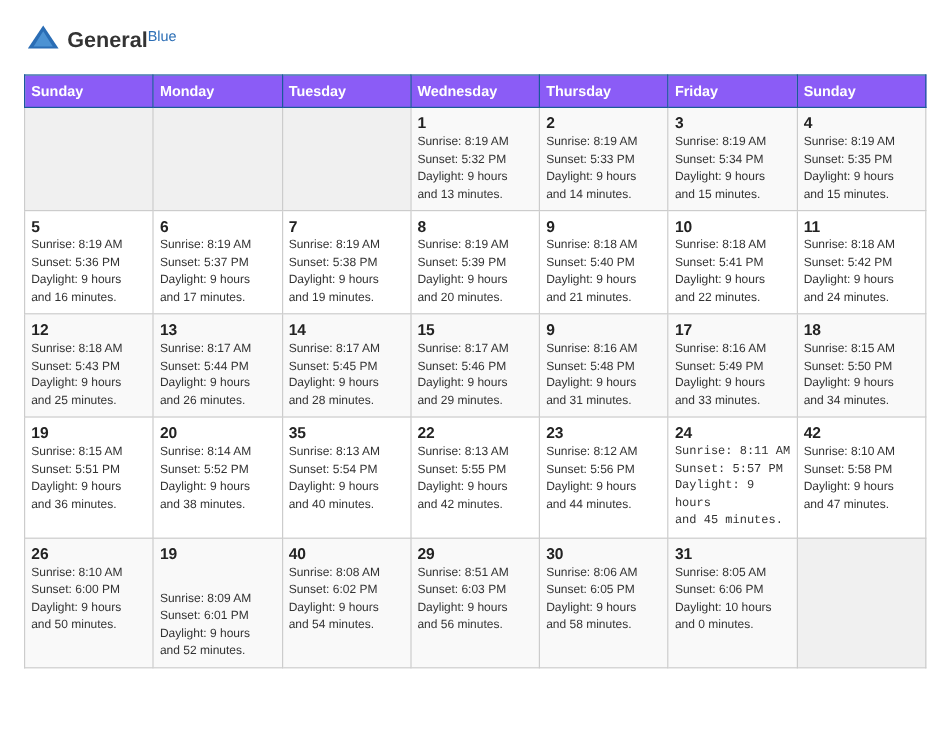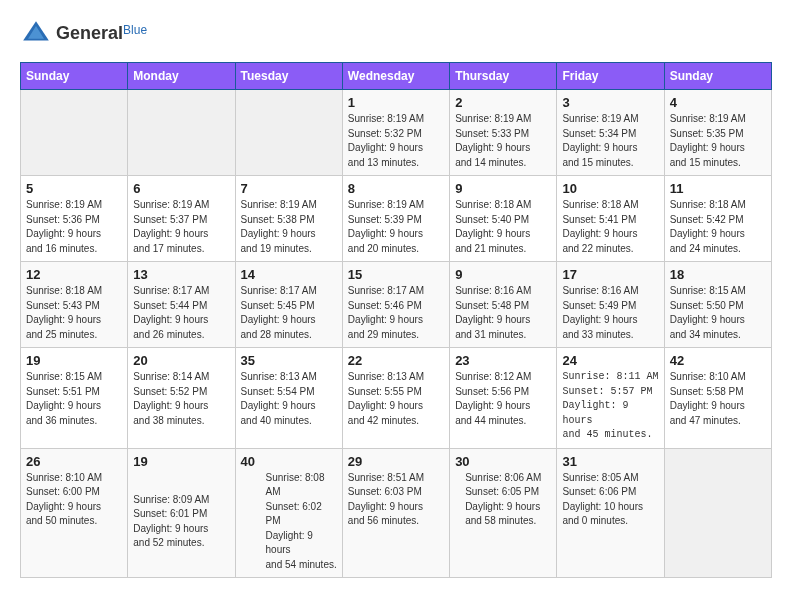--- a/index.html
+++ b/index.html
@@ -323,35 +323,35 @@
           </td>
           <td>
             <span class="day-num">19</span>
             <div class="day-info" style="white-space: pre-line; margin-top: 24px;">Sunrise: 8:09 AM
 Sunset: 6:01 PM
 Daylight: 9 hours
 and 52 minutes.</div>
           </td>
           <td>
             <span class="day-num">40</span>
-            <div class="day-info" style="white-space: pre-line; margin-left: 25px;">Sunrise: 8:08 AM
+            <div class="day-info" style="white-space: pre-line;">Sunrise: 8:08 AM
 Sunset: 6:02 PM
 Daylight: 9 hours
 and 54 minutes.</div>
           </td>
           <td>
             <span class="day-num">29</span>
             <div class="day-info" style="white-space: pre-line;">Sunrise: 8:51 AM
 Sunset: 6:03 PM
 Daylight: 9 hours
 and 56 minutes.</div>
           </td>
           <td>
             <span class="day-num">30</span>
-            <div class="day-info" style="white-space: pre-line; margin-left: 10px;">Sunrise: 8:06 AM
+            <div class="day-info" style="white-space: pre-line;">Sunrise: 8:06 AM
 Sunset: 6:05 PM
 Daylight: 9 hours
 and 58 minutes.</div>
           </td>
           <td>
             <span class="day-num">31</span>
             <div class="day-info" style="white-space: pre-line;">Sunrise: 8:05 AM
 Sunset: 6:06 PM
 Daylight: 10 hours
 and 0 minutes.</div>

